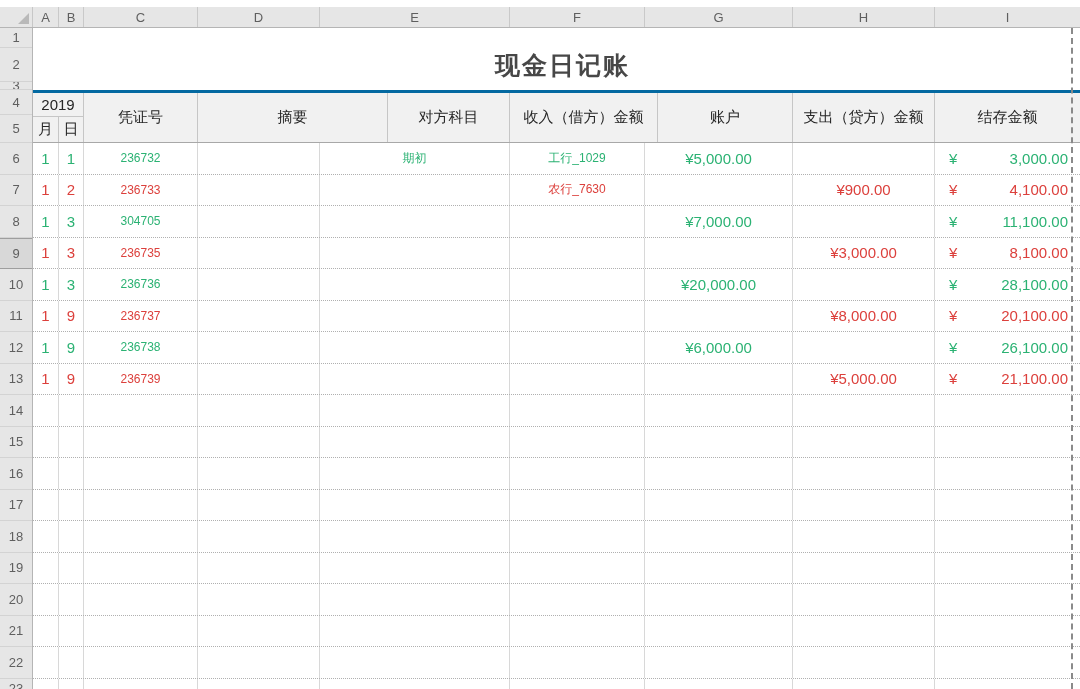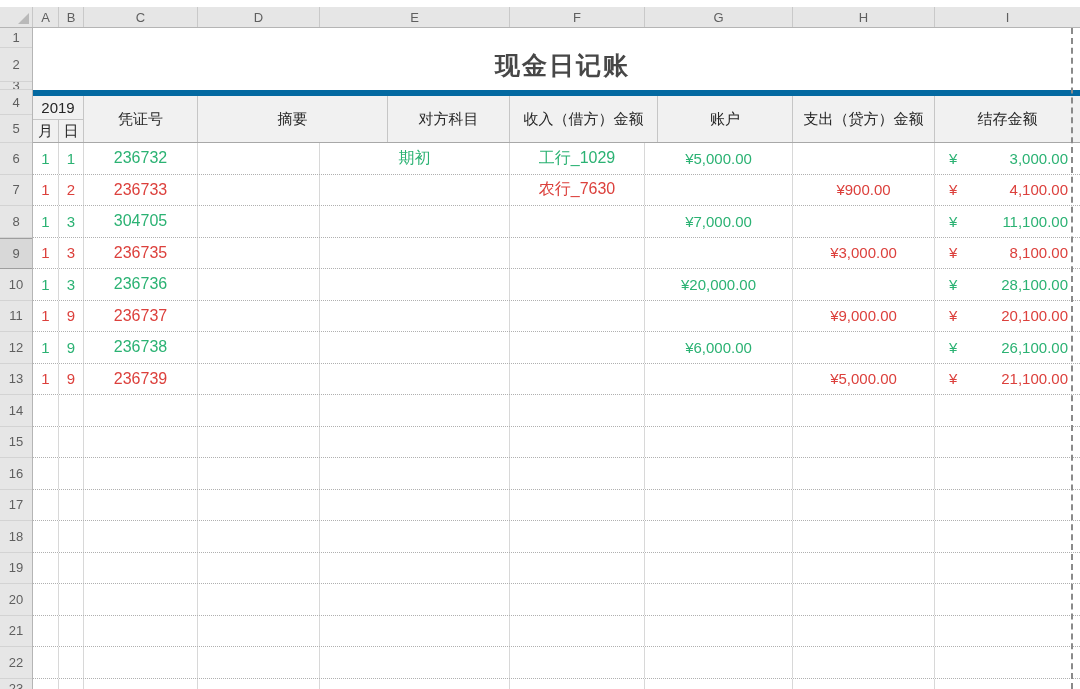--- a/index.html
+++ b/index.html
@@ -33,36 +33,36 @@
   .rn-d{height:31.5px}.rn-last{height:20px; border-bottom:none}
   .rn.sel { background:#d8d8d8; border-top:1px solid #9e9e9e; border-bottom:1px solid #9e9e9e; position:relative; }
   .rn.sel::after { content:""; position:absolute; top:-1px; bottom:-1px; right:-3px; width:3px; background:#21a366; z-index:3; }
   
   .grid { position:absolute; left:33px; top:28px; width:1047px; bottom:0; background:#fff; }
   .xrow { display:flex; width:100%; }
   .r1 { height:20px; } .r2 { height:34px; } .r3 { height:8px; }
   .title-row { display:flex; align-items:center; justify-content:center;padding-left:12px; }
   .title-text { font-size:25px; font-weight:bold; color:#474747; letter-spacing:2px; }
   
-  .hdr { display:flex; height:53px; background:#f1f1f1; border-top:6px solid #0369a1; border-bottom:1px solid #a8a8a8; font-size:15px; color:#262626; }
+  .hdr { display:flex; height:53px; background:#f1f1f1; border-top:3px solid #0369a1; border-bottom:1px solid #a8a8a8; font-size:15px; color:#262626; }
   .hdr-ab { width:51px; display:flex; flex-direction:column; border-right:1px solid #c6c6c6; }
   .hdr-year { height:24px; display:flex; align-items:center; justify-content:center; border-bottom:1px solid #c6c6c6; }
   .hdr-md { flex:1; display:flex; }
   .hdr-m { width:26px; display:flex; align-items:center; justify-content:center; border-right:1px solid #c6c6c6; }
   .hdr-d { flex:1; display:flex; align-items:center; justify-content:center; }
   .hdr-cell { display:flex; align-items:center; justify-content:center; border-right:1px solid #c6c6c6; }
   .hdr-cell:last-child { border-right:none; }
   
   .drow { height:31.5px; display:flex; border-bottom:1px dotted #b0b0b0; font-size:15px; }
   .drow-last { height:11px; border-bottom:none; }
   .cell { display:flex; align-items:center; justify-content:center; border-right:1px solid #d8d8d8; overflow:hidden; }
   .cell:last-child { border-right:none; }
   .wA{width:26px}.wB{width:25px}.wC{width:114px}.wD{width:122px}.wE{width:190px}
   .wF{width:135px}.wG{width:148px}.wH{width:142px}.wI{width:145px}
-  .txt16 { font-size:16px; }
+  .txt16 { font-size:12px; }
   .bal { justify-content:space-between; padding:0 12px 0 14px; }
   .c-green { color:#2bb273; }
   .c-red { color:#dc403c; }
   
   .page-break { position:absolute; top:28px; bottom:0; left:1071px; width:0; border-left:2px dashed #8a8a8a; z-index:4; }
 </style>
 </head>
 <body>
 
 <div class="sheet">
@@ -203,21 +203,21 @@
         </div>
     </div>
     <div class="xrow drow c-red">
       <div class="cell wA">1</div>
       <div class="cell wB">9</div>
       <div class="cell wC txt16">236737</div>
       <div class="cell wD"></div>
       <div class="cell wE txt16"></div>
       <div class="cell wF txt16"></div>
       <div class="cell wG"></div>
-      <div class="cell wH">¥9,000.00</div>
+      <div class="cell wH">¥8,000.00</div>
       <div class="cell wI bal">
           <span>¥</span>
           <span>20,100.00</span>
         </div>
     </div>
     <div class="xrow drow c-green">
       <div class="cell wA">1</div>
       <div class="cell wB">9</div>
       <div class="cell wC txt16">236738</div>
       <div class="cell wD"></div>

